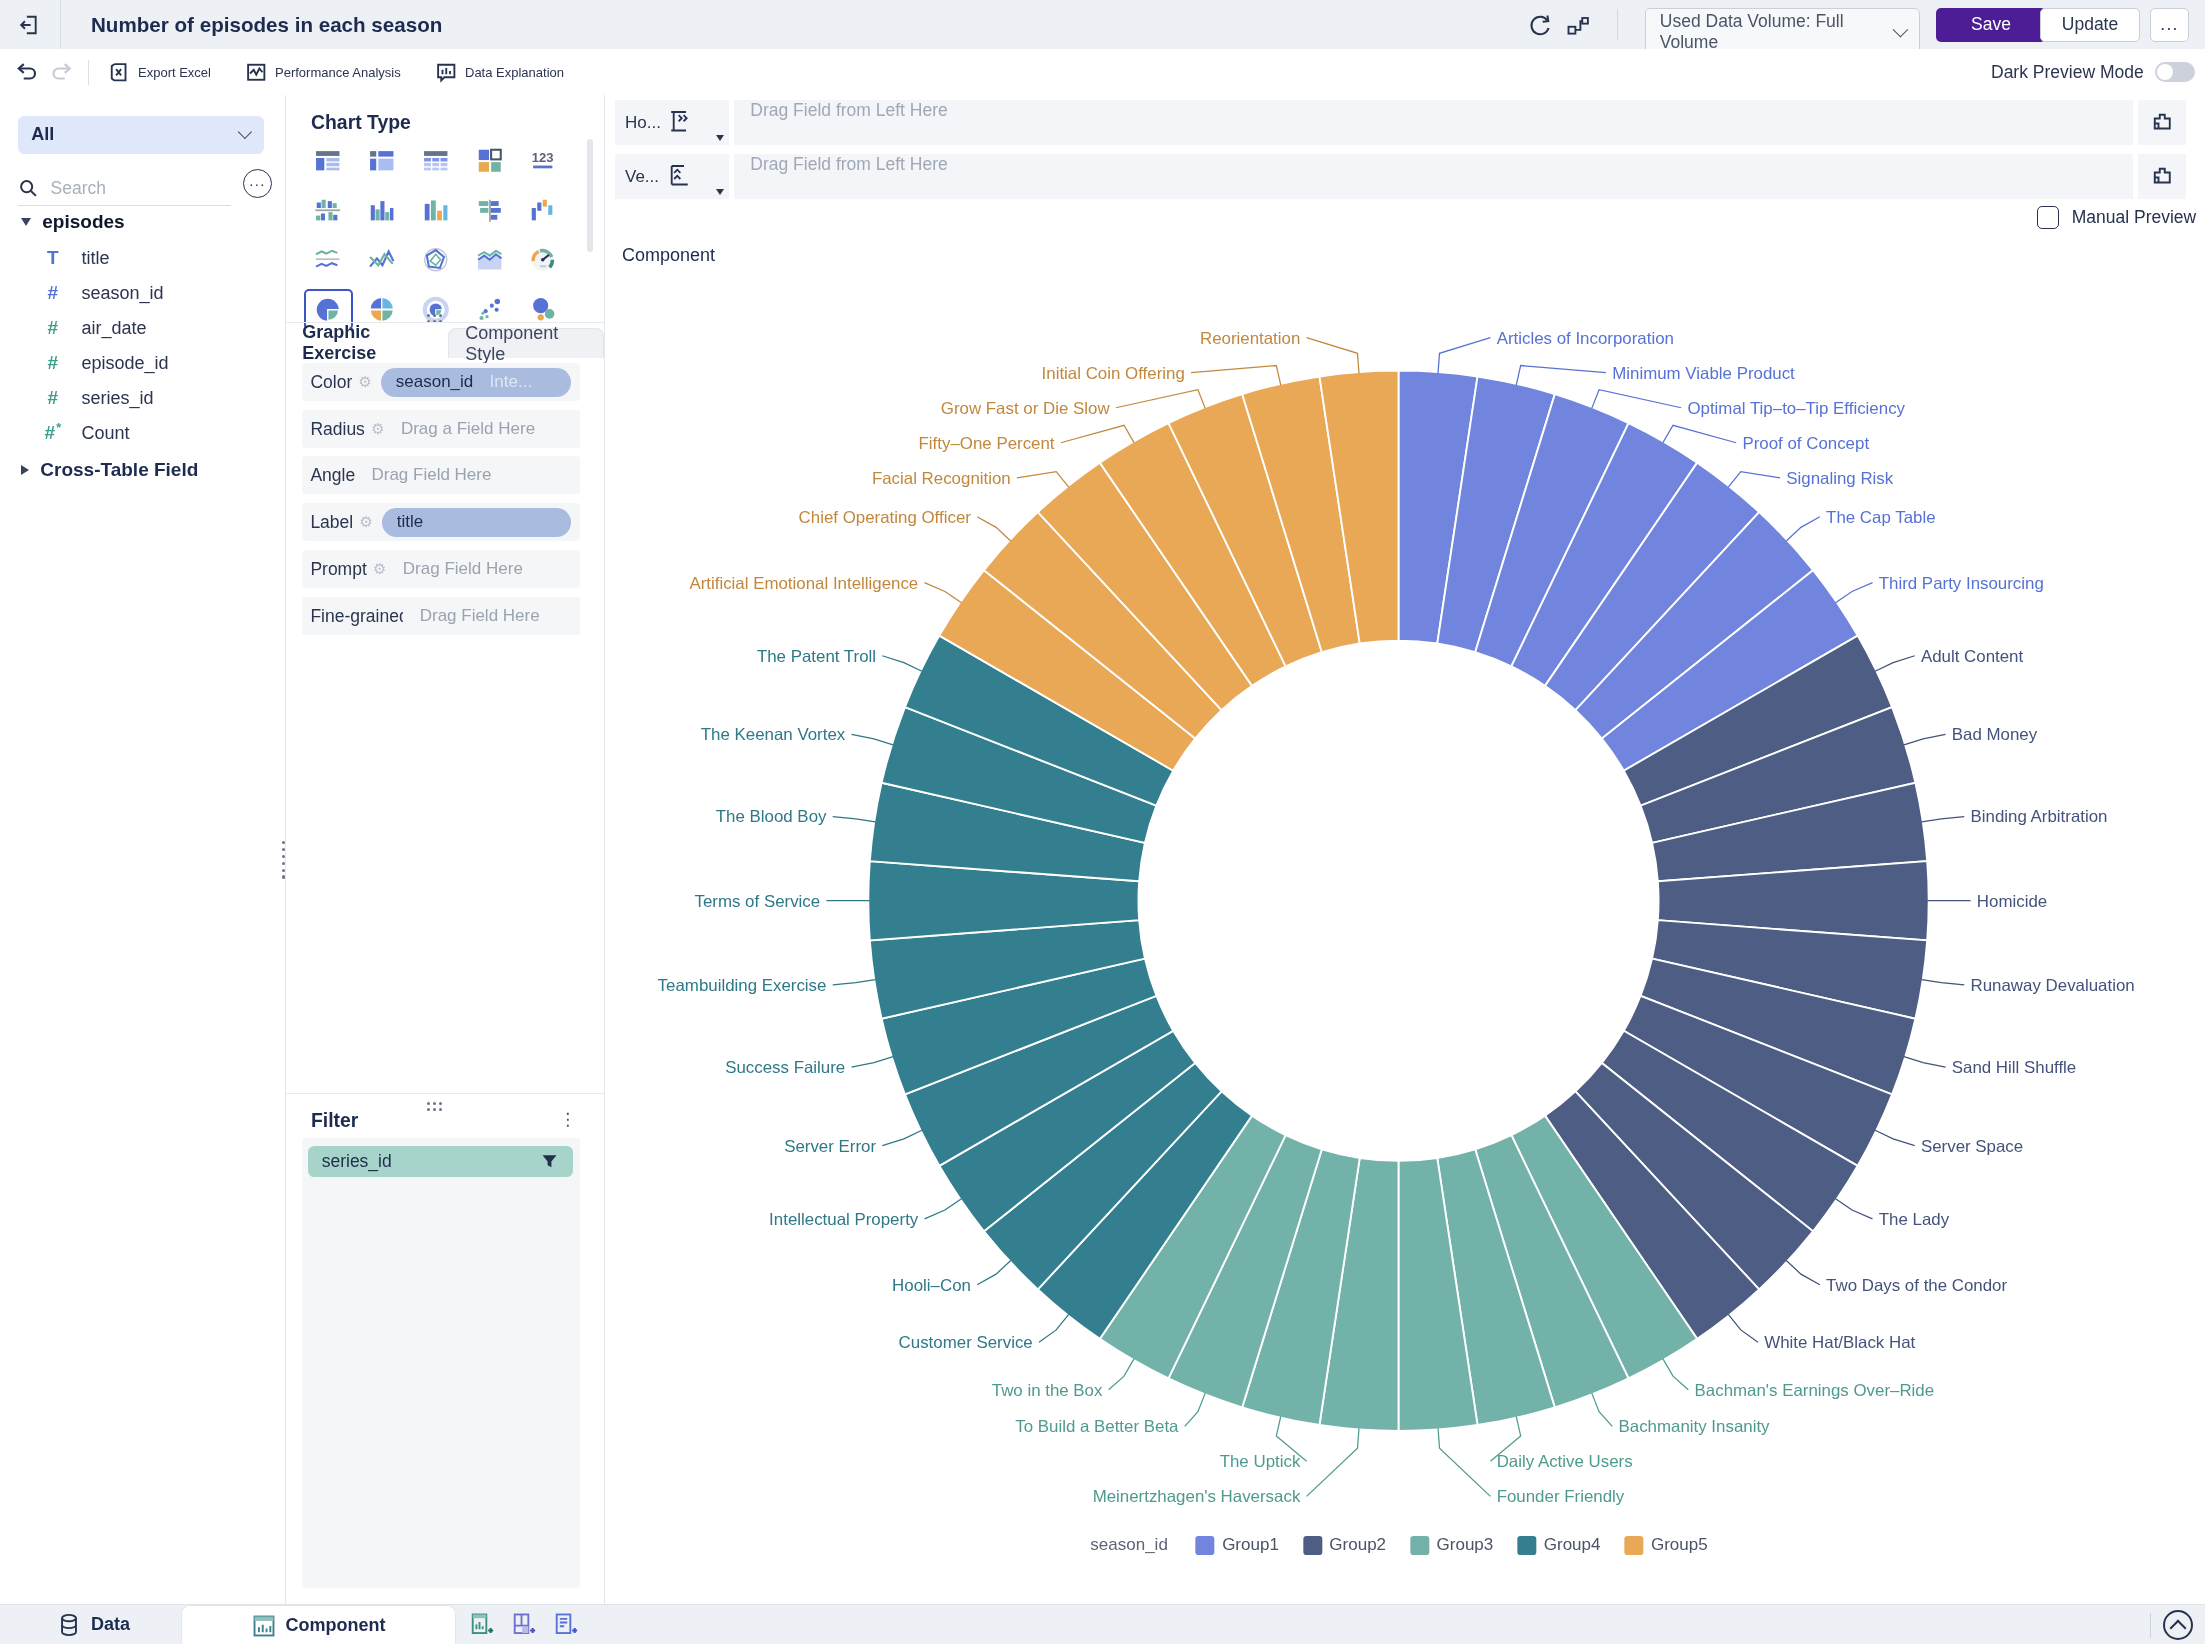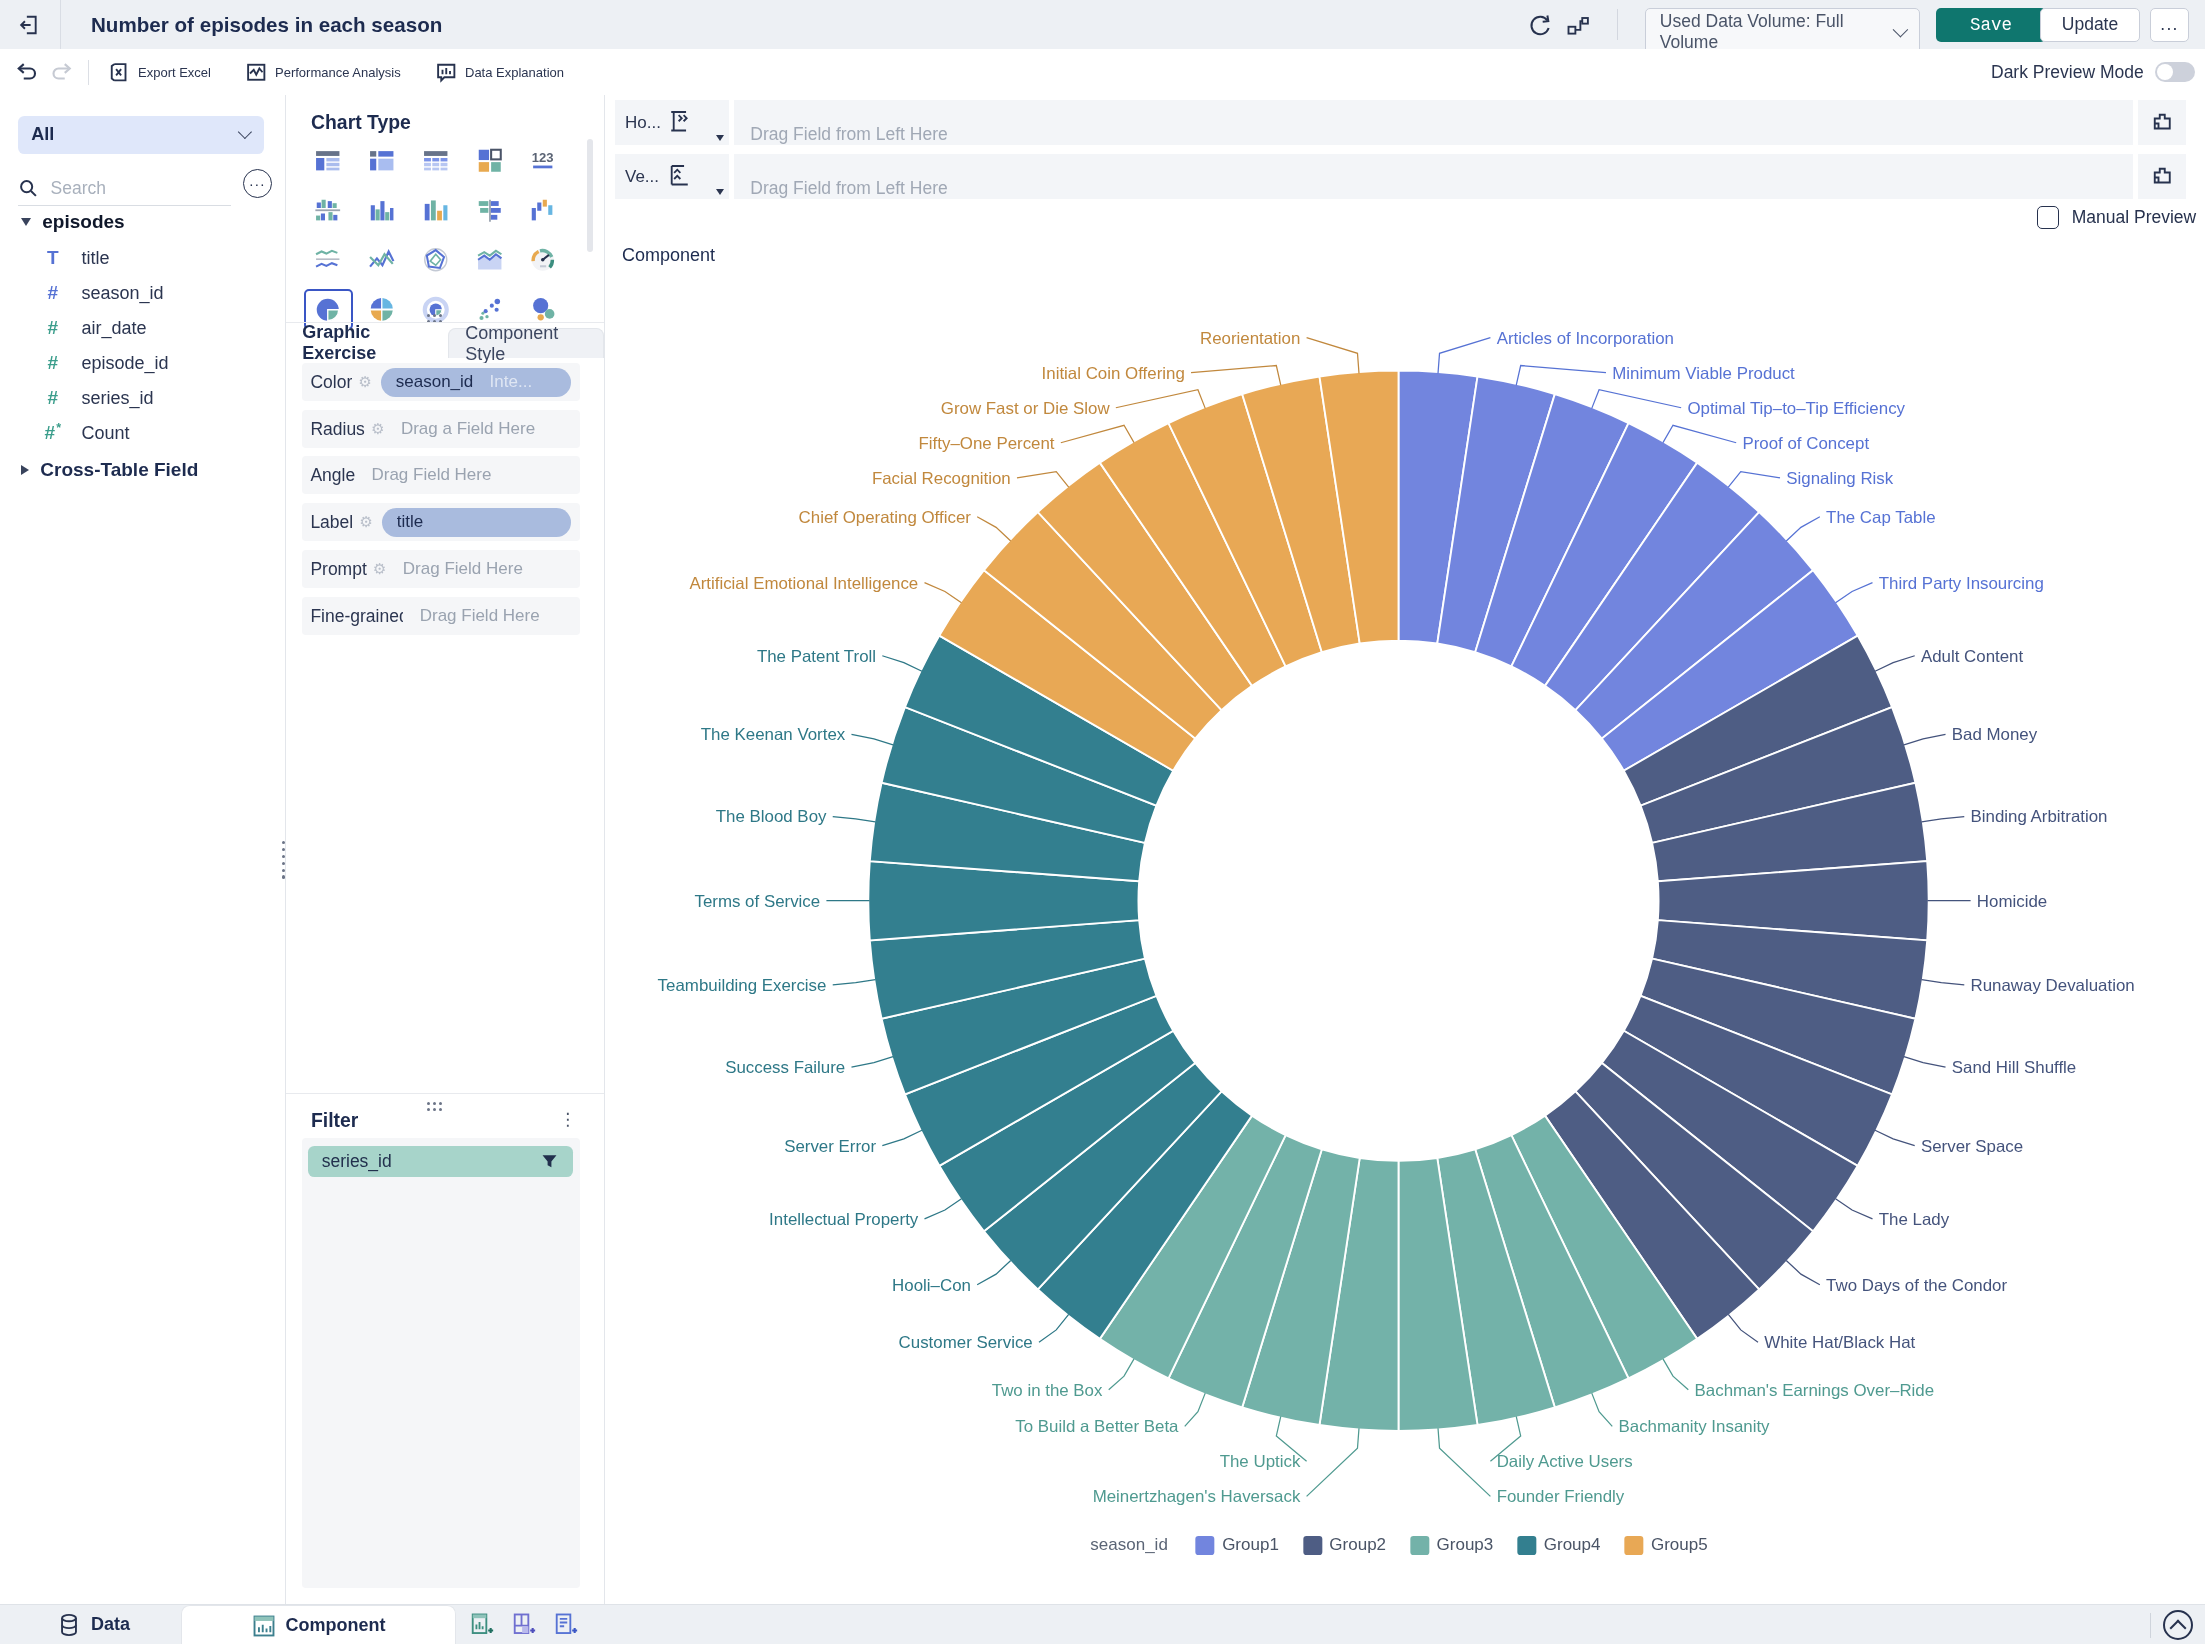--- a/index.html
+++ b/index.html
@@ -8,21 +8,21 @@
   .topbar{position:absolute;left:0;top:0;width:2205px;height:49px;background:#edf0f4;}
   .topbar .vdiv{position:absolute;left:60px;top:0;width:0.6px;height:49px;background:#d9dde4;}
   .back-btn{position:absolute;left:16.3px;top:11.3px;width:27.5px;height:27.5px;display:flex;align-items:center;justify-content:center;cursor:pointer;}
   .page-title{position:absolute;left:91px;top:12.5px;font-size:20.6px;font-weight:700;color:#1d2b4f;}
   .hdr-ico{position:absolute;top:10.6px;width:29px;height:29px;display:flex;align-items:center;justify-content:center;cursor:pointer;}
   .hdr-vdiv{position:absolute;left:1617px;top:8.8px;width:0.6px;height:31px;background:#d3d7df;}
   .dv-select{position:absolute;left:1645px;top:8.1px;width:275px;height:48px;border:0.6px solid #c9ced9;border-radius:5px;
     background:#f7f8fa;display:flex;align-items:center;justify-content:space-between;padding:0 13.8px;box-sizing:border-box;cursor:pointer;}
   .dv-select span{font-size:17.5px;color:#4a5468;}
   .btn{position:absolute;top:7.5px;height:34px;border-radius:5px;font-size:17.5px;display:flex;align-items:center;justify-content:center;cursor:pointer;box-sizing:border-box;}
-  .btn-save{left:1936px;width:110px;background:#0f766e;color:#fff;font-family:Liberation Mono, monospace;}
+  .btn-save{left:1936px;width:110px;background:#4c1d95;color:#fff;}
   .btn-update{left:2040px;width:100px;background:#fff;border:0.6px solid #c9ced9;color:#2b3550;}
   .btn-more{left:2150px;width:39px;background:#fff;border:0.6px solid #c9ced9;color:#2b3550;letter-spacing:1.3px;}
   .chev{width:10px;height:10px;border-right:1.9px solid #4a5468;border-bottom:1.9px solid #4a5468;transform:rotate(45deg);margin-top:-5px;}
   
   .toolbar2{position:absolute;left:0;top:49px;width:2205px;height:46px;background:#fff;border-bottom:0.6px solid #e3e6eb;}
   .tb-item{position:absolute;top:0;height:46px;display:flex;align-items:center;gap:7.5px;font-size:13px;color:#2b3550;cursor:pointer;}
   .tb-vdiv{position:absolute;left:88px;top:10.6px;width:0.6px;height:25px;background:#dcdfe5;}
   .dark-toggle-wrap{position:absolute;right:10px;top:0;height:46px;display:flex;align-items:center;gap:11.3px;margin-left:34px;}
   .dark-toggle-wrap .lbl{font-size:17.5px;color:#2b3550;}
   .toggle{width:40px;height:20px;border-radius:10px;background:#cdd1db;position:relative;cursor:pointer;}
@@ -81,21 +81,21 @@
     display:flex;align-items:center;justify-content:space-between;padding:0 13.8px;box-sizing:border-box;cursor:grab;}
   .filter-pill .t{font-size:17.5px;color:#22304d;}
   .edge-dots{position:absolute;left:282px;top:746px;display:flex;flex-direction:column;gap:3.8px;}
   .edge-dots i{width:3.1px;height:3.1px;border-radius:50%;background:#6b7487;display:block;}
   
   .main{position:absolute;left:605px;top:95px;width:1600px;height:1509px;background:#fff;}
   .drag-row{position:absolute;left:10px;width:1571px;height:45px;display:flex;gap:5px;}
   .axis-cell{width:114px;height:45px;background:#f3f5f8;display:flex;align-items:center;gap:8.8px;padding:0 10px;box-sizing:border-box;position:relative;cursor:pointer;}
   .axis-cell .t{font-size:17px;color:#2b3550;}
   .axis-cell .mini-caret{position:absolute;right:5px;bottom:3.8px;width:0;height:0;border-left:4.4px solid transparent;border-right:4.4px solid transparent;border-top:6.3px solid #2b3550;}
-  .drop-cell{flex:1;height:45px;background:#f3f5f8;display:flex;align-items:flex-end;padding:0 16.3px;box-sizing:border-box;}
+  .drop-cell{flex:1;height:45px;background:#f3f5f8;display:flex;align-items:flex-start;padding:0 16.3px;box-sizing:border-box;}
   .drop-cell .ph{font-size:17.5px;color:#a0a8b5;}
   .paint-cell{width:48px;height:45px;background:#f3f5f8;display:flex;align-items:center;justify-content:center;cursor:pointer;}
   .manual-row{position:absolute;right:8.8px;top:111px;display:flex;align-items:center;gap:12.5px;}
   .manual-row .cb{width:22.5px;height:22.5px;border:1.9px solid #27324e;border-radius:5px;background:#fff;cursor:pointer;box-sizing:border-box;}
   .manual-row .t{font-size:17.5px;color:#27324e;}
   .component-label{position:absolute;left:17px;top:150px;font-size:18px;color:#1d2b4f;}
   #donut-svg{position:absolute;left:20px;top:168px;}
   .legend{position:absolute;left:794px;top:1440px;transform:translateX(-50%);display:flex;align-items:center;gap:24px;}
   .legend .lg-name{font-size:17px;color:#5b6576;margin-right:3.8px;}
   .lg-item{display:flex;align-items:center;gap:7.5px;cursor:pointer;}

